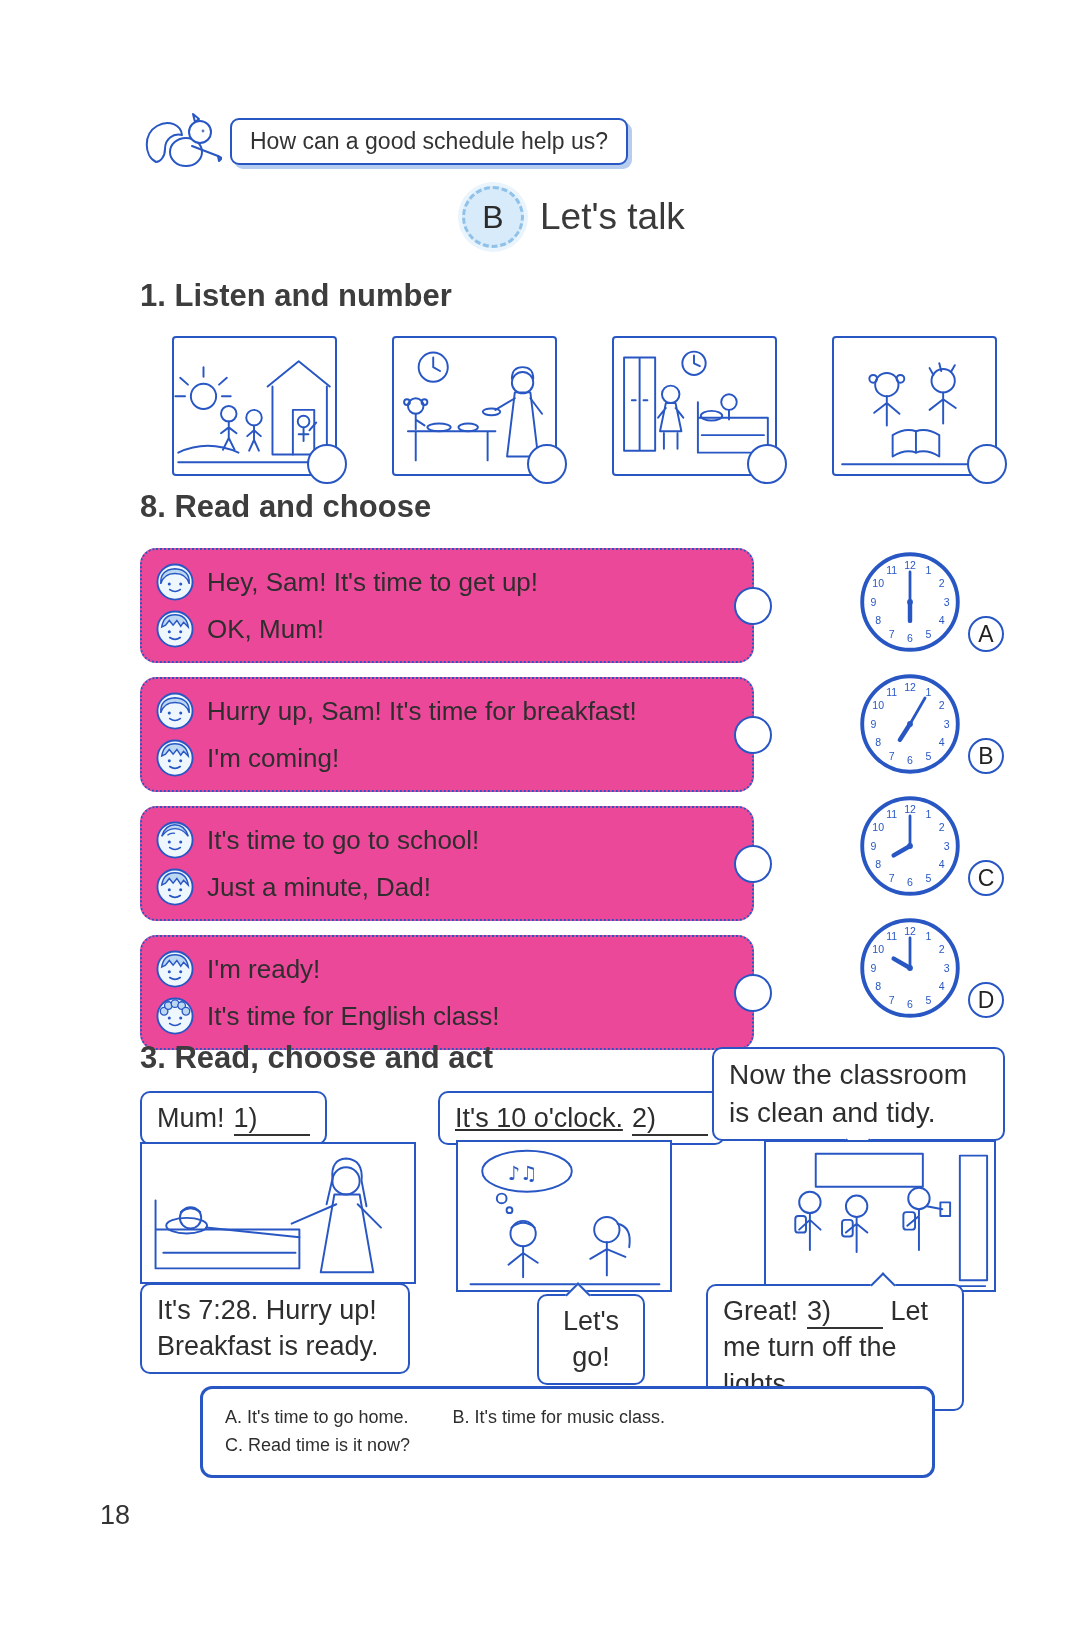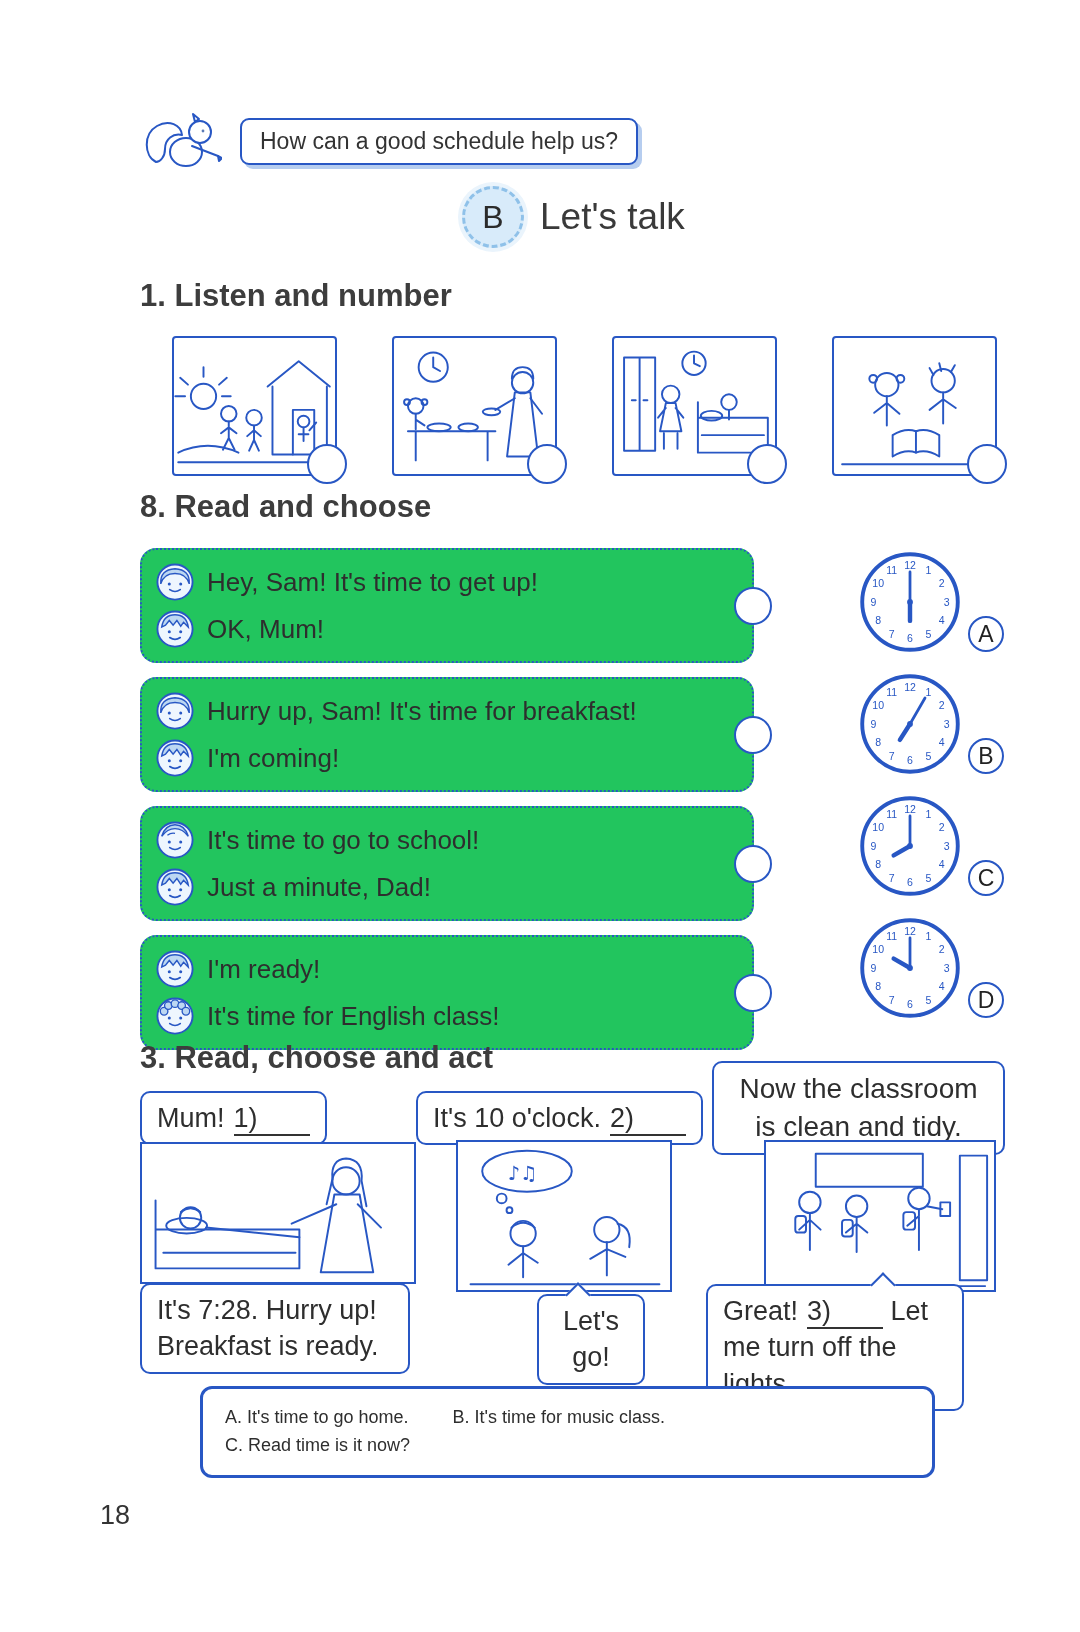--- a/index.html
+++ b/index.html
@@ -5,21 +5,21 @@
   html,body{margin:0;padding:0;background:#ffffff;}
   .page{
     position:relative; width:1080px; height:1632px; background:#fff;
     font-family:"Liberation Sans",sans-serif; color:#2f2f2f; overflow:hidden;
   }
   :root{}
   
   .prompt-row{position:absolute;left:140px;top:110px;display:flex;align-items:center;}
   .squirrel{width:82px;height:62px;flex:0 0 82px;}
   .prompt-bubble{
-    margin-left:18px;border:2.5px solid #2857c4;border-radius:9px;background:#fff;
+    margin-left:8px;border:2.5px solid #2857c4;border-radius:9px;background:#fff;
     padding:8px 18px;font-size:23px;color:#333;box-shadow:4px 4px 0 #b6cdef;white-space:nowrap;
   }
   
   .section-row{position:absolute;left:462px;top:186px;display:flex;align-items:center;gap:16px;}
   .section-badge{
     width:62px;height:62px;border-radius:50%;background:#d8ebfa;border:3px dashed #8fc1e9;
     box-shadow:0 0 0 4px #eaf4fc;display:flex;align-items:center;justify-content:center;
     font-size:32px;color:#2b2b2b;box-sizing:border-box;
   }
   .section-title{margin:0;font-size:37px;font-weight:500;color:#3a3a3a;}
@@ -30,21 +30,21 @@
   .panels-row{position:absolute;left:172px;top:336px;display:flex;gap:55px;}
   .panel{position:relative;width:165px;height:140px;border:2.5px solid #2857c4;border-radius:4px;background:#fff;box-sizing:border-box;}
   .panel svg{width:100%;height:100%;display:block;}
   .answer-circle{
     width:40px;height:40px;border-radius:50%;border:2.5px solid #2857c4;background:#fff;box-sizing:border-box;
   }
   .panel .answer-circle{position:absolute;right:-12px;bottom:-10px;}
   
   .dialogues{position:absolute;left:140px;top:548px;width:614px;display:flex;flex-direction:column;gap:14px;}
   .dialogue-box{
-    position:relative;border:2.6px dotted #2857c4;border-radius:16px;background:#22c55e;
+    position:relative;border:2.6px dotted #2857c4;border-radius:16px;background:#ec4899;
     padding:13px 48px 13px 14px;display:flex;flex-direction:column;gap:9px;min-height:104px;box-sizing:border-box;justify-content:center;
   }
   .dialogue-line{display:flex;align-items:center;gap:13px;font-size:26px;color:#2e2e2e;}
   .avatar{width:38px;height:38px;flex:0 0 38px;}
   .dialogue-box .answer-circle{position:absolute;right:-20px;top:50%;transform:translateY(-50%);width:38px;height:38px;}
   .clocks-col{position:absolute;left:860px;top:552px;display:flex;flex-direction:column;gap:22px;}
   .clock-item{position:relative;width:100px;height:100px;}
   .clock-face{width:100px;height:100px;}
   .clock-face svg text{font-family:"Liberation Sans",sans-serif;}
   .clock-letter{
@@ -55,33 +55,33 @@
   
   .speech-bubble,.caption-box{
     position:absolute;border:2.5px solid #2857c4;border-radius:10px;background:#fff;
     font-size:27px;color:#2e2e2e;padding:7px 15px;box-sizing:border-box;line-height:1.35;
   }
   .tail{position:absolute;width:16px;height:16px;background:#fff;transform:rotate(45deg);}
   .tail-down{bottom:-10px;border-right:2.5px solid #2857c4;border-bottom:2.5px solid #2857c4;}
   .tail-up{top:-10px;border-left:2.5px solid #2857c4;border-top:2.5px solid #2857c4;}
   .sp1{left:140px;top:1091px;}
   .sp1 .tail{left:30px;}
-  .sp2{left:416px;top:1091px;}
+  .sp2{left:438px;top:1091px;text-decoration:underline;}
   .sp2 .tail{left:46px;}
   .blank{border-bottom:2.5px solid #333;display:inline-block;margin-left:9px;line-height:1.1;}
   .blank-space{display:inline-block;width:52px;}
   .pic{position:absolute;border:2.5px solid #2857c4;background:#fff;box-sizing:border-box;}
   .pic svg{width:100%;height:100%;display:block;}
   .pic1{left:140px;top:1142px;width:276px;height:142px;}
   .pic2{left:456px;top:1140px;width:216px;height:152px;}
   .pic3{left:764px;top:1140px;width:232px;height:152px;}
   .cap1{left:140px;top:1283px;width:270px;}
   .cap2{left:537px;top:1294px;width:108px;text-align:center;}
   .cap2 .tail{left:30px;}
-  .cap3top{left:712px;top:1047px;width:293px;text-align:center;font-size:28px;margin-top:14px;}
+  .cap3top{left:712px;top:1047px;width:293px;text-align:left;font-size:28px;}
   .cap3top .tail{left:135px;}
   .cap3bot{left:706px;top:1284px;width:258px;}
   .cap3bot .tail{right:70px;}
   
   .options-box{
     position:absolute;left:200px;top:1386px;width:735px;border:3px solid #2857c4;border-radius:12px;
     background:#fff;padding:15px 22px;font-size:18px;color:#2e2e2e;line-height:1.55;box-sizing:border-box;
   }
   .opt-a{margin-right:44px;}
   .page-number{position:absolute;left:100px;top:1500px;font-size:27px;color:#333;}

